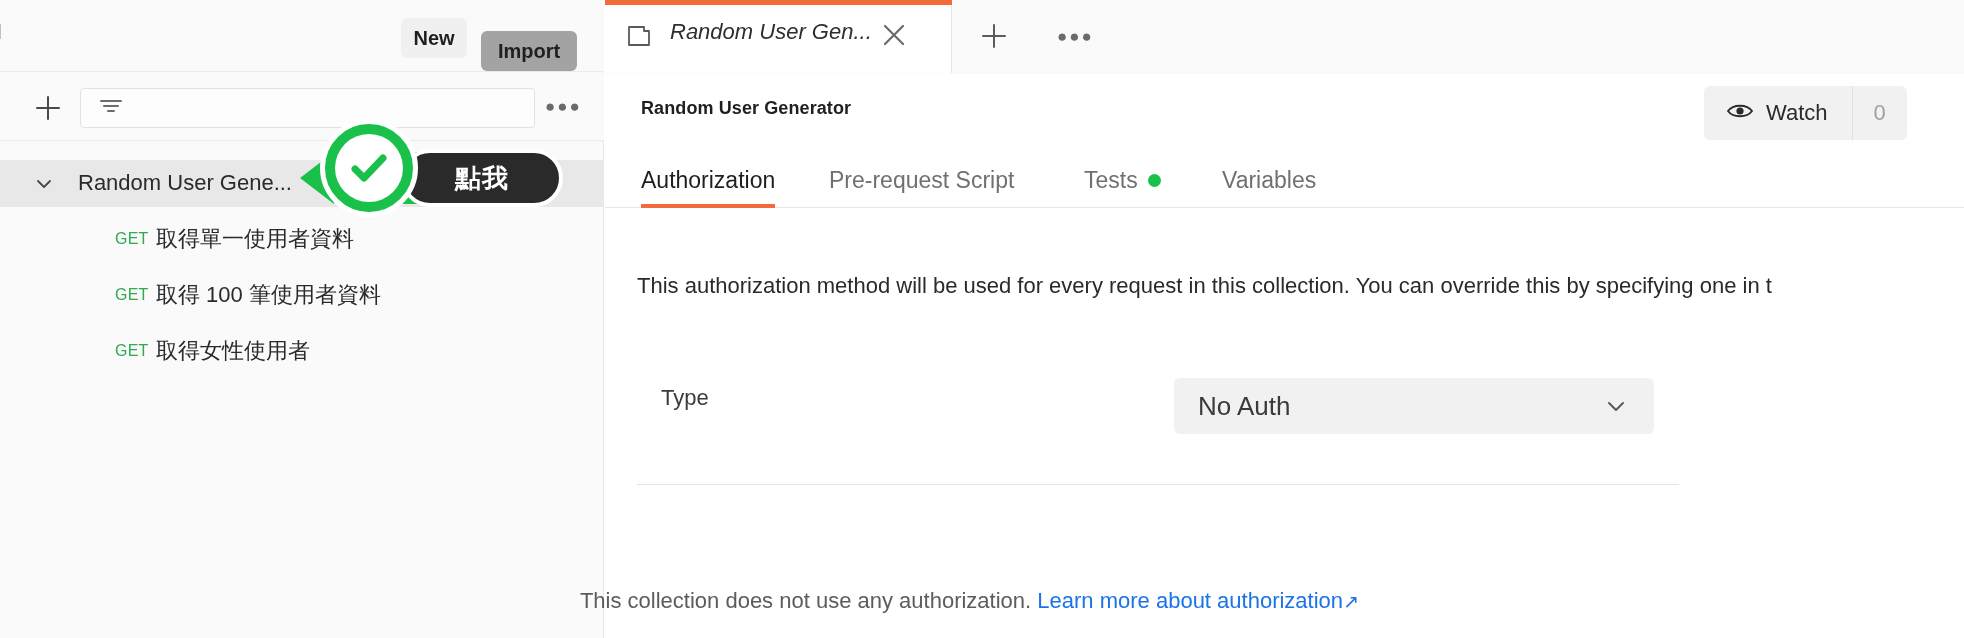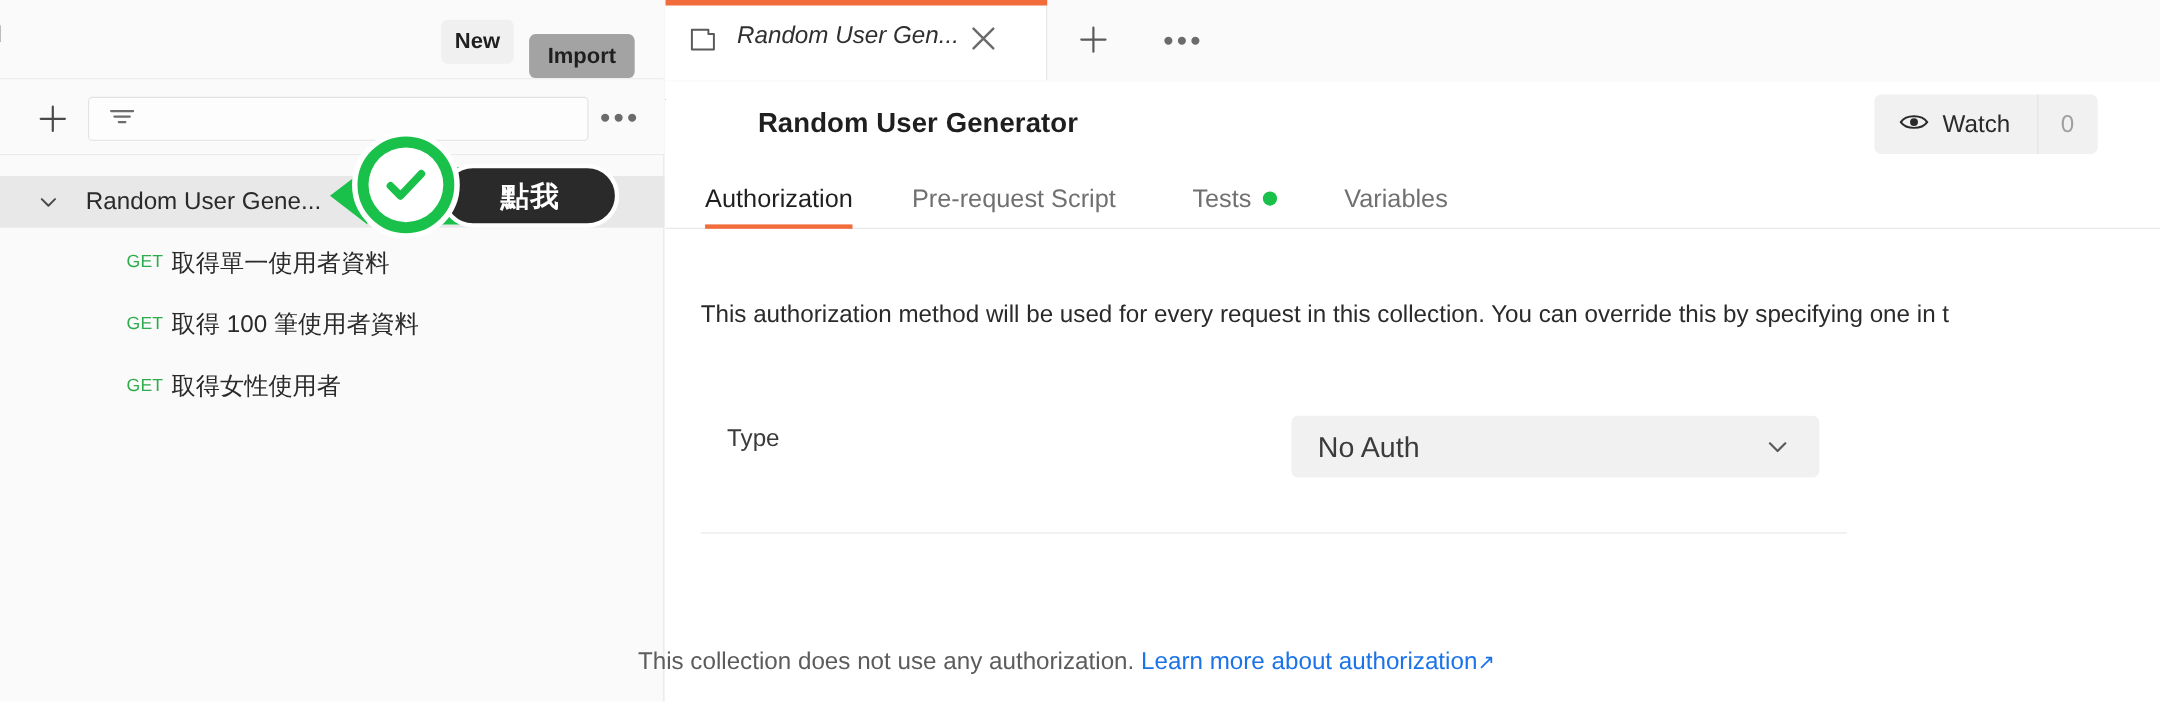--- a/index.html
+++ b/index.html
@@ -154,21 +154,21 @@
   .tab-close { position: absolute; left: 272px; top: 18px; width: 34px; height: 34px; cursor: pointer; }
   .tab-plus { position: absolute; left: 366px; top: 13px; width: 46px; height: 46px; display: flex; align-items: center; justify-content: center; cursor: pointer; }
   .tab-dots {
     position: absolute; left: 452px; top: 28px; cursor: pointer;
     letter-spacing: 2px; color: #6b6b6b; font-size: 17px; font-weight: 700; line-height: 17px;
   }
 
   .coll-header { position: absolute; left: 0; top: 74px; width: 1359px; height: 78px; background: #ffffff; }
   .coll-title {
     position: absolute; left: 36px; top: 24px;
-    font-size: 25px; font-weight: 700; color: #1f1f1f; letter-spacing: .1px; margin-left: 48px;
+    font-size: 18px; font-weight: 700; color: #1f1f1f; letter-spacing: .1px;
   }
   .watch-group {
     position: absolute; left: 1099px; top: 12px;
     height: 54px; display: flex; align-items: stretch;
     background: #f1f1f1; border-radius: 6px; overflow: hidden;
   }
   .watch-btn {
     display: flex; align-items: center; gap: 12px;
     padding: 0 24px 0 22px; cursor: pointer;
     border-right: 1px solid #e1e1e1;

